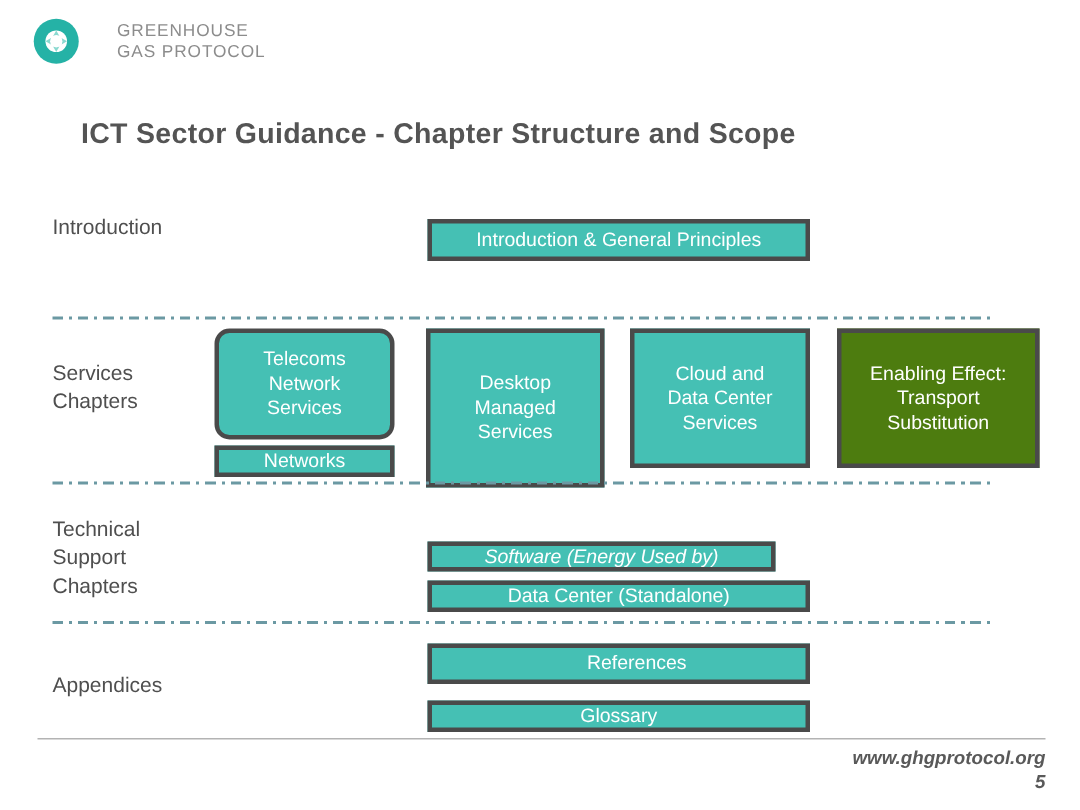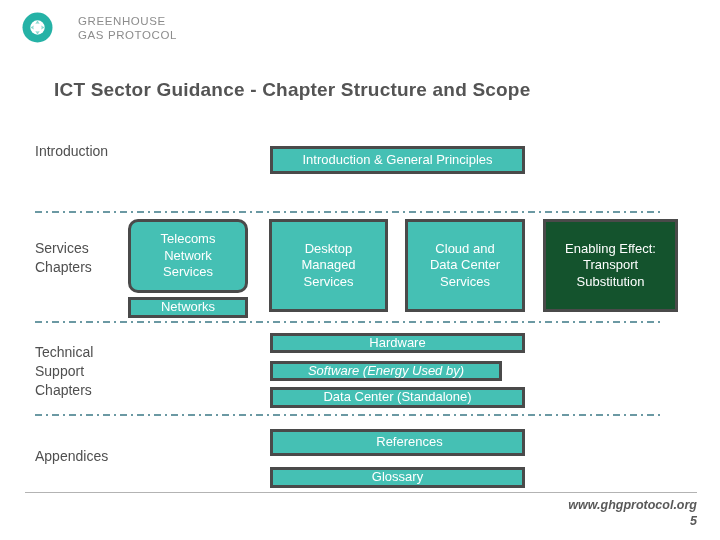--- a/index.html
+++ b/index.html
@@ -30,26 +30,26 @@
   
   .dash { position:absolute; left:35px; width:627px; height:2px;
           background:repeating-linear-gradient(90deg,
             #6b99a3 0 7px, transparent 7px 11px,
             #6b99a3 11px 13px, transparent 13px 17px); }
   .dash-1 { top:211px; } .dash-2 { top:321px; } .dash-3 { top:414px; }
 
   
   .box { position:absolute; background:#45c0b4; border:3px solid #4a4a4a; color:#ffffff;
          display:flex; align-items:center; justify-content:center; text-align:center;
-         font-size:13px; line-height:1.26; }
-  .box.purple { background:#14532d; }
+         font-size:13px; line-height:1.26;margin-left:15px; }
+  .box.purple { background:#4d7c0f; }
   .b-intro      { left:270px; top:146px; width:255px; height:28px; }
   .b-telecoms   { left:128px; top:219px; width:120px; height:74px; padding:0 10px;border-radius:10px; }
   .b-networks   { left:128px; top:297px; width:120px; height:21px; }
-  .b-desktop    { left:269px; top:219px; width:119px; height:93px; padding:0 10px; }
+  .b-desktop    { left:269px; top:219px; width:119px; height:106px; padding:0 10px; }
   .b-cloud      { left:405px; top:219px; width:120px; height:93px; padding:0 17px; }
   .b-enabling   { left:543px; top:219px; width:135px; height:93px; padding:0 8px; }
   .b-hardware   { left:270px; top:333px; width:255px; height:20px; }
   .b-software   { left:270px; top:361px; width:232px; height:20px;font-style:italic; }
   .b-datacenter { left:270px; top:387px; width:255px; height:21px; }
   .b-references { left:270px; top:429px; width:255px; height:27px;padding-left:24px; }
   .b-glossary   { left:270px; top:467px; width:255px; height:21px; }
 
   
   .footer-rule { position:absolute; left:25px; top:492px; width:672px; height:1px;
@@ -91,21 +91,20 @@
   <div class="row-label lbl-services">Services Chapters</div>
   <div class="box b-telecoms">Telecoms Network Services</div>
   <div class="box b-networks">Networks</div>
   <div class="box b-desktop">Desktop Managed Services</div>
   <div class="box b-cloud">Cloud and Data Center Services</div>
   <div class="box purple b-enabling">Enabling Effect: Transport Substitution</div>
 
   <div class="dash dash-2"></div>
 
   <div class="row-label lbl-technical">Technical Support Chapters</div>
-  <div class="box b-hardware">Hardware</div>
   <div class="box b-software">Software (Energy Used by)</div>
   <div class="box b-datacenter">Data Center (Standalone)</div>
 
   <div class="dash dash-3"></div>
 
   <div class="row-label lbl-appendices">Appendices</div>
   <div class="box b-references">References</div>
   <div class="box b-glossary">Glossary</div>
 
   <div class="footer-rule"></div>

